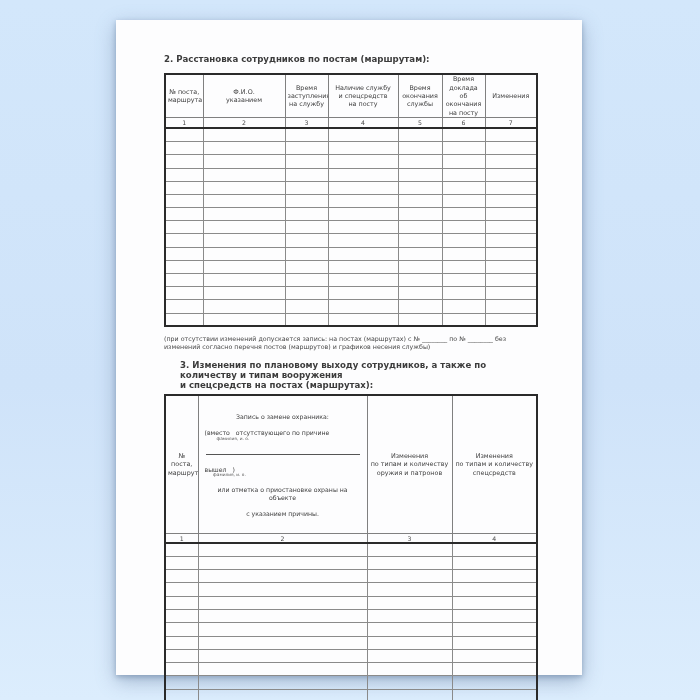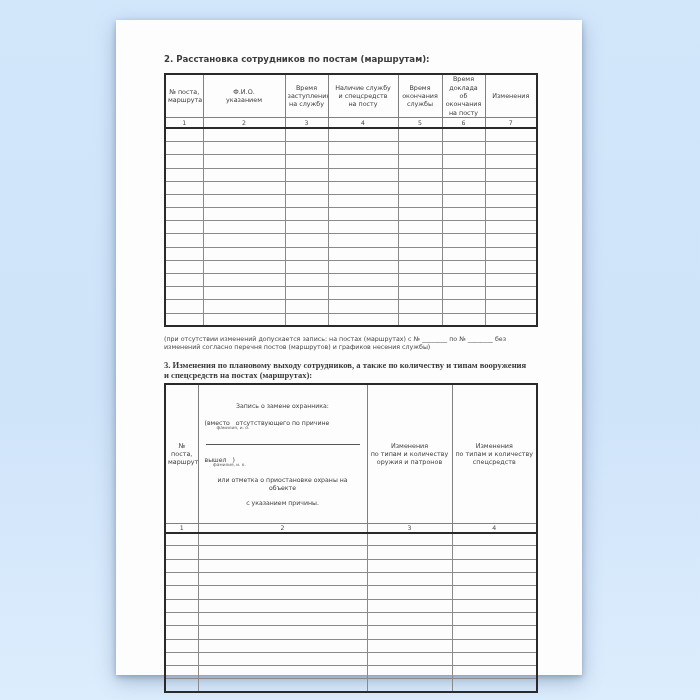--- a/index.html
+++ b/index.html
@@ -15,21 +15,21 @@
     box-shadow:0 2px 5px rgba(90,115,150,.45),0 6px 18px rgba(90,115,150,.45);
     box-sizing:border-box;
     padding:34px 40px 0 48px;
     color:#3a3a3a;
   }
   h2.sec{
     margin:0 0 9px 0;
     font-size:8.6px;line-height:1.2;font-weight:bold;color:#3c3c3c;
     white-space:pre-line;
   }
-  h2.sec3{margin:8px 0 3px 0;font-family:Liberation Serif, serif;}
+  h2.sec3{margin:8px 0 3px 16px;}
   table{
     border-collapse:collapse;table-layout:fixed;
     border:2px solid #2a2a2a;
     width:372px;
   }
   th,td{
     border:1px solid #808080;
     padding:0 2px;box-sizing:border-box;
     font-size:6.4px;font-weight:normal;color:#3d3d3d;
     text-align:center;vertical-align:middle;

